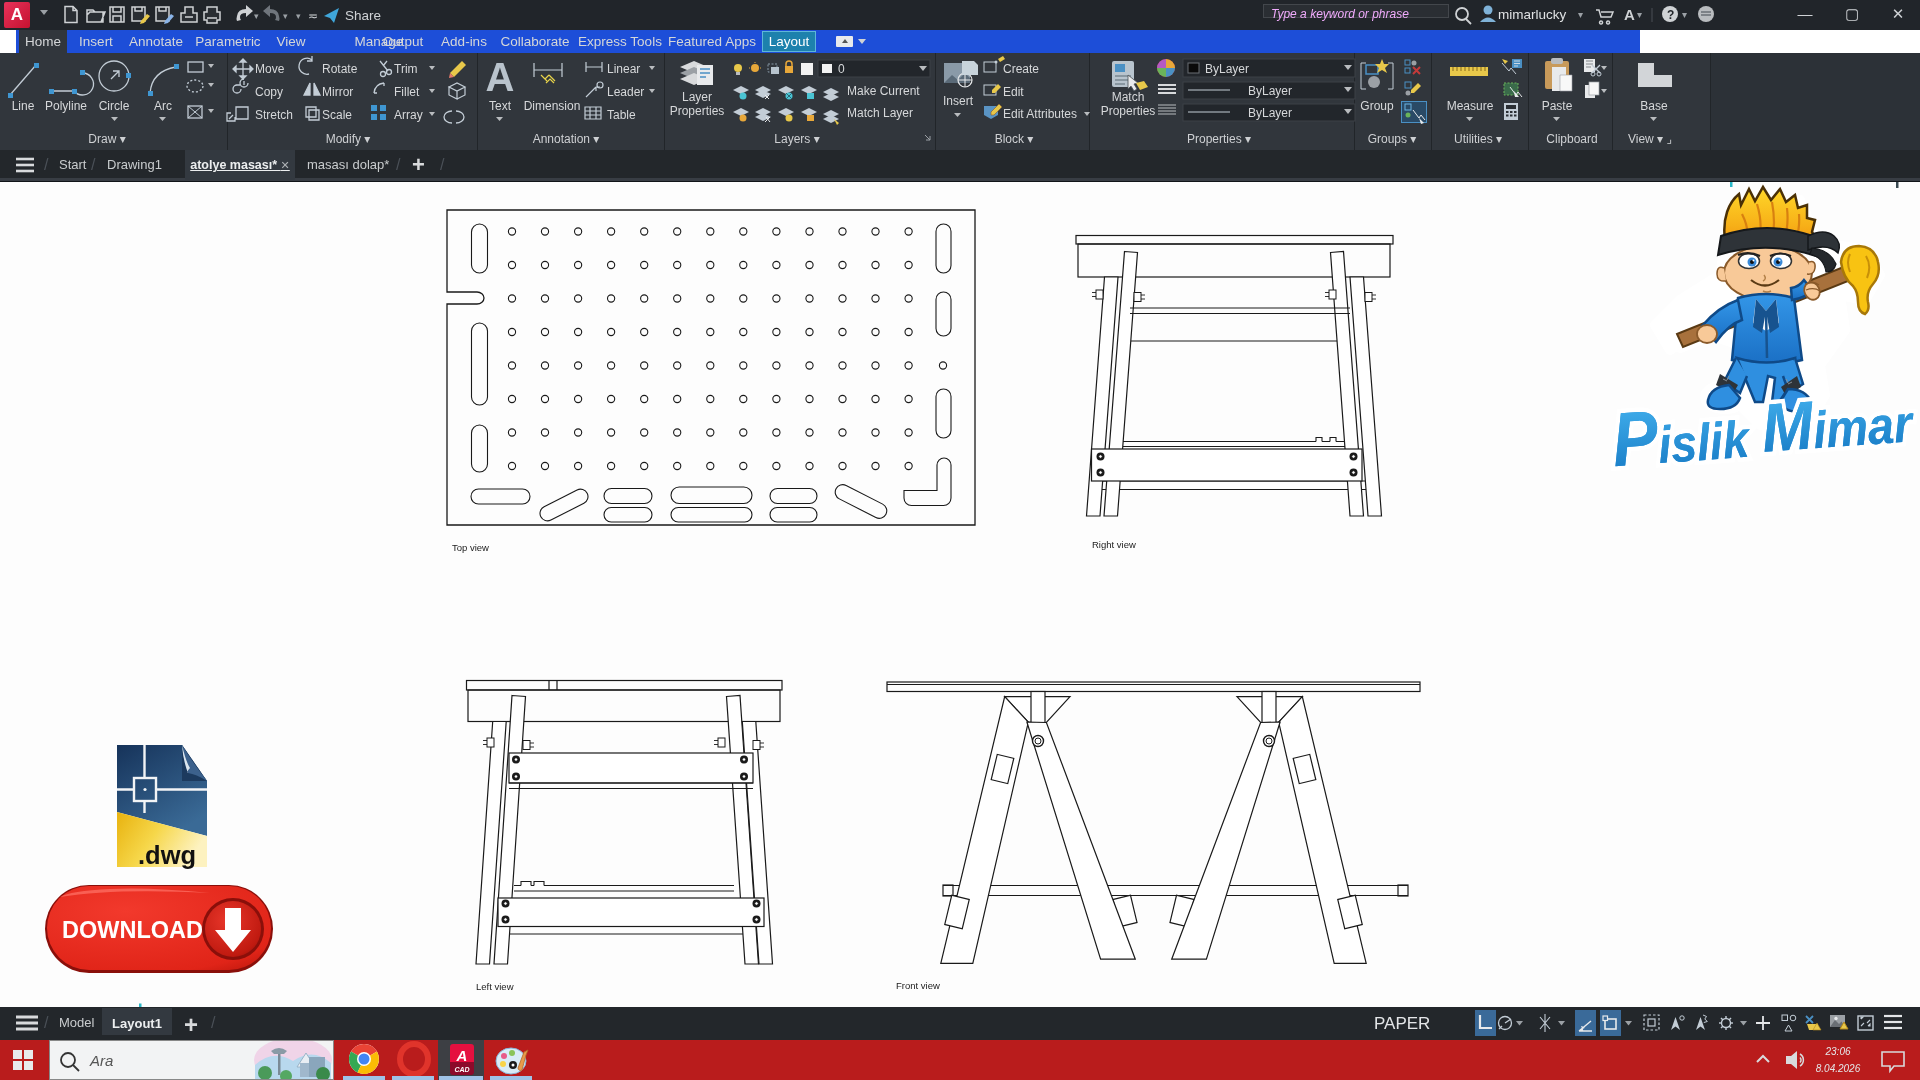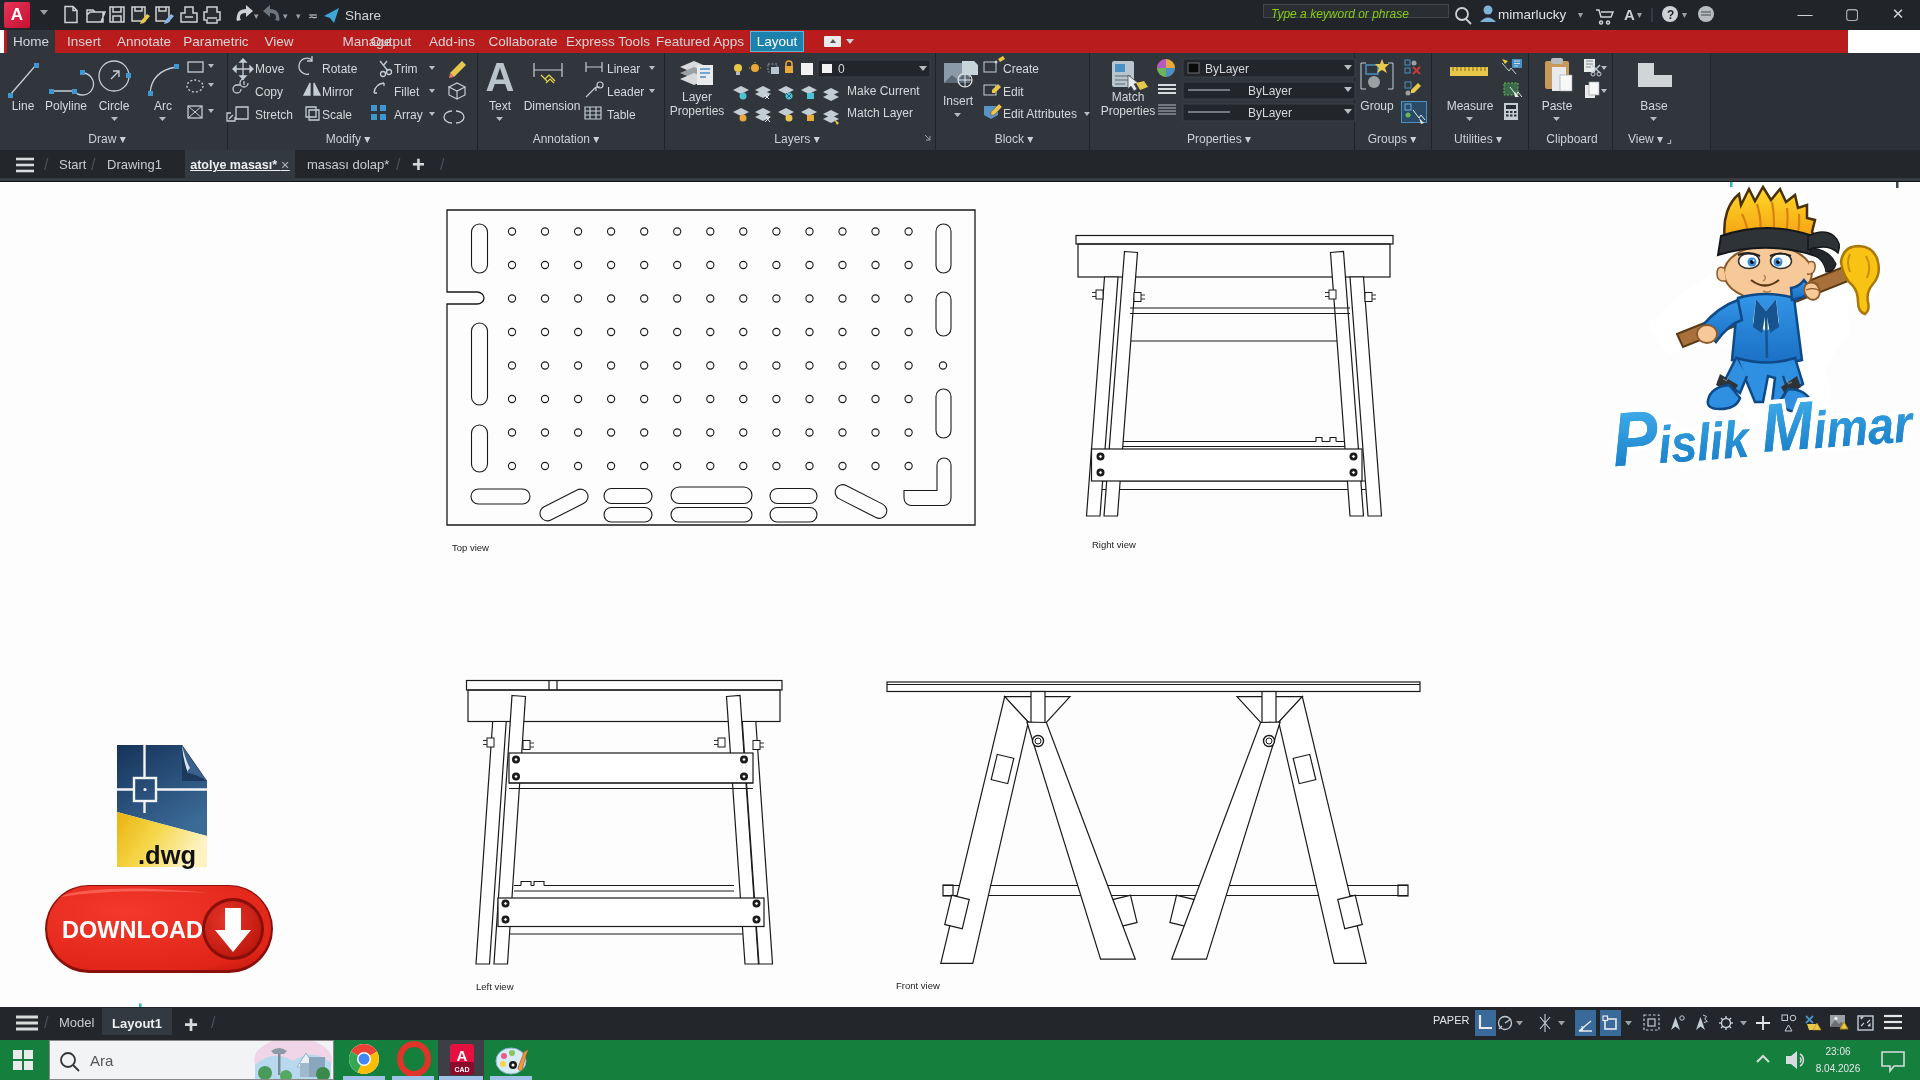--- a/index.html
+++ b/index.html
@@ -3,40 +3,40 @@
 <meta charset="utf-8">
 <style>
 * { margin:0; padding:0; box-sizing:border-box; }
 body { width:1920px; height:1080px; overflow:hidden; font-family:"Liberation Sans", sans-serif; background:#fff; position:relative; }
 .abs { position:absolute; }
 
 #titlebar { position:absolute; left:0; top:0; width:1920px; height:30px; background:#21252a; }
 #acadlogo { position:absolute; left:4px; top:2px; width:26px; height:26px; background:linear-gradient(135deg,#e8325a,#c41230); border-radius:2px; color:#fff; font-weight:bold; font-size:17px; text-align:center; line-height:25px; }
 #titletext { position:absolute; top:0; width:100%; text-align:center; line-height:30px; font-size:14px; color:#bfc2c5; }
 #titletext b { color:#e8eaec; font-weight:normal; }
-#searchbox { position:absolute; left:1263px; top:4px; width:186px; height:14px; background:#2a2e33; border:1px solid #43474c; color:#84cc16; font-style:italic; font-size:12px; line-height:19px; padding-left:7px; }
+#searchbox { position:absolute; left:1263px; top:4px; width:186px; height:14px; background:#2a2e33; border:1px solid #43474c; color:#f0abfc; font-style:italic; font-size:12px; line-height:19px; padding-left:7px; }
 .winbtn { position:absolute; top:0; width:44px; height:30px; color:#cfd2d5; font-size:15px; text-align:center; line-height:28px; }
 
-#ribtabs { position:absolute; left:4px; top:30px; width:1844px; height:23px; background:#b91c1c; }
+#ribtabs { position:absolute; left:16px; top:30px; width:1624px; height:23px; background:#1d4ed8; }
 .rtab { position:absolute; top:0; height:23px; color:#d4d6d8; font-size:13.5px; line-height:23px; text-align:center; white-space:nowrap; }
 .rtab.active { background:#31363c; }
 .rtab.layout { background:#1d81ad; color:#fff; border:1px solid #5fb6d8; }
 
 #ribbon { position:absolute; left:0; top:53px; width:1920px; height:97px; background:#31363c; }
 
 #filetabs { position:absolute; left:0; top:150px; width:1920px; height:32px; background:#23272b; }
 .ftab { position:absolute; top:0; height:30px; line-height:30px; font-size:13px; color:#c9ccce; white-space:nowrap; }
 .ftab.active { background:#333940; color:#eceeef; font-weight:bold; }
 .slash { position:absolute; top:6px; color:#4a5057; font-size:16px; }
 
 #canvas { position:absolute; left:0; top:181px; width:1920px; height:826px; background:#fdfdfd; }
 
 #modelbar { position:absolute; left:0; top:1007px; width:1920px; height:33px; background:#23272b; }
 
-#taskbar { position:absolute; left:0; top:1040px; width:1920px; height:40px; background:#15803d; }
+#taskbar { position:absolute; left:0; top:1040px; width:1920px; height:40px; background:#b91c1c;font-style:italic; }
 </style>
 </head>
 <body>
 <div id="titlebar">
   <div id="acadlogo">A</div>
   <div id="searchbox">Type a keyword or phrase</div>
   <svg class="abs" width="620" height="30" viewBox="0 0 620 30" style="left:32px;top:0;">
     <path d="M8,10 l4,5 4,-5 z" fill="#9ba0a5"></path>
     <g fill="none" stroke="#cfd2d5" stroke-width="1.5">
       <path d="M33,6.5 h8 l4,4 v12 h-12 z M41,6.5 v4 h4" fill="#2a2e33"></path>
@@ -824,21 +824,21 @@
         <line x1="2" y1="10" x2="24" y2="10"></line>
         <line x1="2" y1="16" x2="24" y2="16"></line>
         <line x1="2" y1="22" x2="24" y2="22"></line>
       </g>
     </svg>
   <div class="slash" style="left:44px;top:7px;">/</div>
   <div class="ftab" style="left:59px;top:1px;">Model</div>
   <div class="ftab active" style="left:102px;top:1px;height:27px;line-height:32px;width:70px;text-align:center;">Layout1</div>
   <div style="position:absolute;left:184px;top:4px;color:#d8dadc;font-size:24px;font-weight:bold;">+</div>
   <div class="slash" style="left:211px;top:7px;">/</div>
-  <div style="position:absolute;left:1433px;top:7px;color:#e4e6e8;font-size:11px;">PAPER</div>
+  <div style="position:absolute;left:1374px;top:7px;color:#e4e6e8;font-size:17px;">PAPER</div>
   <svg class="abs" width="450" height="33" style="left:1472px;top:0;" xmlns="http://www.w3.org/2000/svg">
     <g>
       <rect x="3" y="3" width="21" height="26" fill="#3a6a99"></rect>
         <path d="M8,8 v13 h12" stroke="#e8eaec" stroke-width="2.2" fill="none"></path>
       <circle cx="33" cy="16" r="6.5" fill="none" stroke="#c3cdd6" stroke-width="1.3"></circle>
         <line x1="33" y1="16" x2="39" y2="12" stroke="#c3cdd6" stroke-width="1.3"></line>
         <line x1="27" y1="22" x2="30" y2="19" stroke="#c3cdd6" stroke-width="1.3"></line>
       <path d="M44,14 l3.5,4.5 3.5,-4.5 z" fill="#9ba0a5"></path>
       <path d="M73,7 v18 m-5,-15 l10,12 m0,-12 l-10,12" stroke="#c3cdd6" stroke-width="1.1" fill="none"></path>
       <path d="M86,14 l3.5,4.5 3.5,-4.5 z" fill="#9ba0a5"></path>

